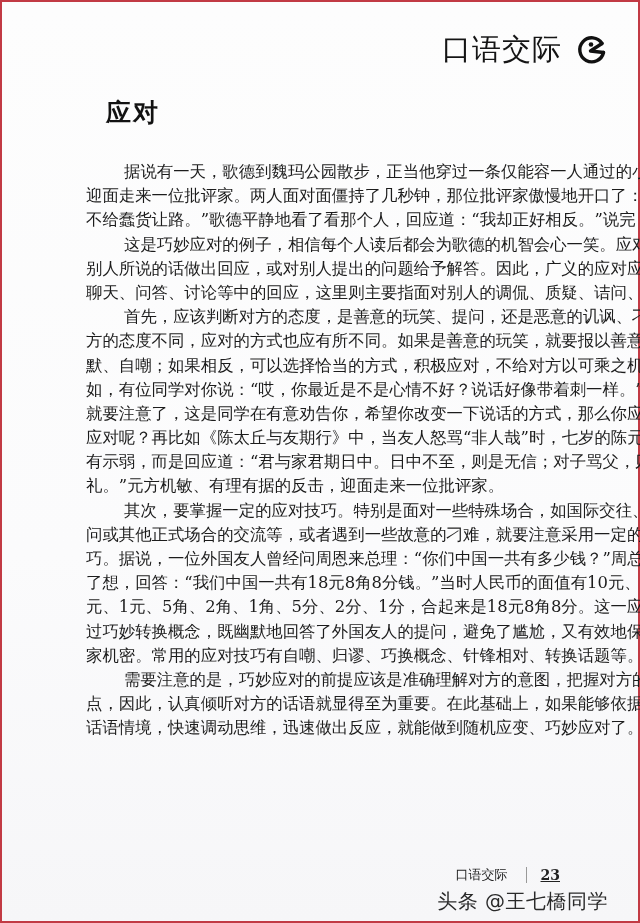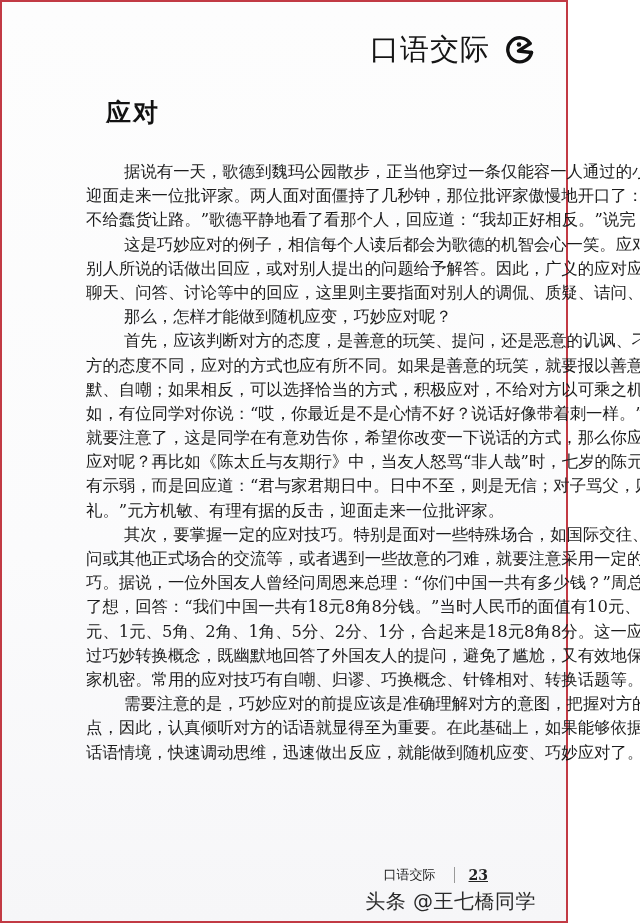--- a/index.html
+++ b/index.html
@@ -4,21 +4,21 @@
 <style>
   html, body { margin: 0; padding: 0; }
   body {
     width: 640px; height: 923px; overflow: hidden;
     background: #ffffff;
     font-family: "DejaVu Serif", "Liberation Serif", serif;
     color: #1a1a1a;
   }
   .page {
     position: absolute; left: 0; top: 0;
-    width: 568px; height: 923px;
+    width: 640px; height: 923px;
     box-sizing: border-box;
     border: 2px solid #c23a44;
     background: linear-gradient(180deg, #fdfdfd 0%, #fbfbfc 60%, #f6f6f8 100%);
   }
   .header {
     position: absolute; right: 30px; top: 28px;
     display: flex; align-items: center; gap: 14px;
   }
   .header-title {
     font-family: "DejaVu Sans", sans-serif;
@@ -74,21 +74,20 @@
   <div class="body">
 
     <div class="line indent">据说有一天，歌德到魏玛公园散步，正当他穿过一条仅能容一人通过的小路时，</div>
     <div class="line">迎面走来一位批评家。两人面对面僵持了几秒钟，那位批评家傲慢地开口了：“我从</div>
     <div class="line">不给蠢货让路。”歌德平静地看了看那个人，回应道：“我却正好相反。”说完，微笑</div>
 
     <div class="line indent">这是巧妙应对的例子，相信每个人读后都会为歌德的机智会心一笑。应对就是对</div>
     <div class="line">别人所说的话做出回应，或对别人提出的问题给予解答。因此，广义的应对应该包括</div>
     <div class="line">聊天、问答、讨论等中的回应，这里则主要指面对别人的调侃、质疑、诘问、挑衅时</div>
 
-    <div class="line indent last">那么，怎样才能做到随机应变，巧妙应对呢？</div>
 
     <div class="line indent">首先，应该判断对方的态度，是善意的玩笑、提问，还是恶意的讥讽、刁难。对</div>
     <div class="line">方的态度不同，应对的方式也应有所不同。如果是善意的玩笑，就要报以善意的幽</div>
     <div class="line">默、自嘲；如果相反，可以选择恰当的方式，积极应对，不给对方以可乘之机。比</div>
     <div class="line">如，有位同学对你说：“哎，你最近是不是心情不好？说话好像带着刺一样。”这时你</div>
     <div class="line">就要注意了，这是同学在有意劝告你，希望你改变一下说话的方式，那么你应该怎样</div>
     <div class="line">应对呢？再比如《陈太丘与友期行》中，当友人怒骂“非人哉”时，七岁的陈元方没</div>
     <div class="line">有示弱，而是回应道：“君与家君期日中。日中不至，则是无信；对子骂父，则是无</div>
     <div class="line last">礼。”元方机敏、有理有据的反击，迎面走来一位批评家。</div>
 

